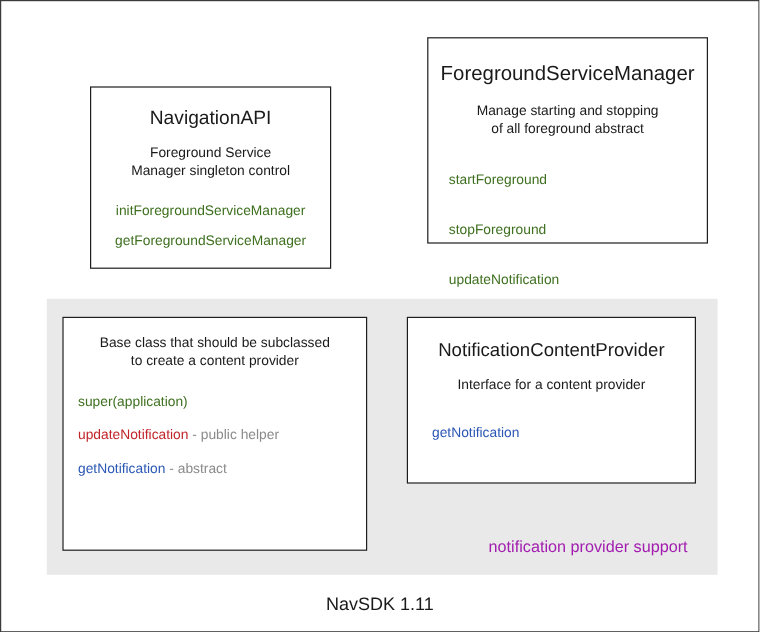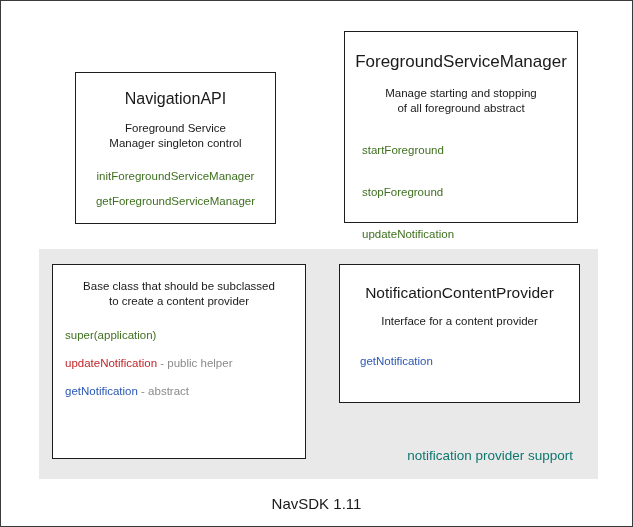--- a/index.html
+++ b/index.html
@@ -24,21 +24,21 @@
 
   
   .group-region {
     position: absolute;
     background: #e9e9e9;
     box-sizing: border-box;
   }
   .group-label {
     position: absolute;
     font-size: 13.5px;
-    color: #0f766e;
+    color: #a21caf;
     white-space: nowrap;
     text-align: right;
   }
 
   
   .class-box {
     position: absolute;
     background: #ffffff;
     border: 1.5px solid #1d1d1d;
     box-sizing: border-box;
@@ -79,21 +79,21 @@
     color: #1a1a1a;
   }
 
   
   #box-navigationapi { left: 74px;  top: 71px;  width: 201px; height: 152px; }
   #box-navigationapi .class-title { font-size: 16px; margin-top: 17px; }
   #box-navigationapi .class-desc  { margin-top: 13px; }
   #box-navigationapi .member-list { margin-top: 19px; text-align: center; }
   #box-navigationapi .member { margin-bottom: 11px; }
 
-  #box-foregroundservicemanager { left: 343px; top: 30px; width: 234px; height: 192px; }
+  #box-foregroundservicemanager { left: 355px; top: 30px; width: 234px; height: 172px; }
   #box-foregroundservicemanager .class-title { font-size: 17px; margin-top: 21px; }
   #box-foregroundservicemanager .class-desc  { margin-top: 14px; }
   #box-foregroundservicemanager .member-list { margin-top: 20px; padding-left: 17px; }
   #box-foregroundservicemanager .member { margin-bottom: 14px; margin-top: 28px; }
 
   #box-notificationcontentproviderbase { left: 51px; top: 263px; width: 254px; height: 195px; }
   #box-notificationcontentproviderbase .class-title { font-size: 15.5px; margin-top: 21px; }
   #box-notificationcontentproviderbase .class-desc  { margin-top: 14px; }
   #box-notificationcontentproviderbase .member-list { margin-top: 20px; padding-left: 12px; }
   #box-notificationcontentproviderbase .member { margin-bottom: 14px; }

